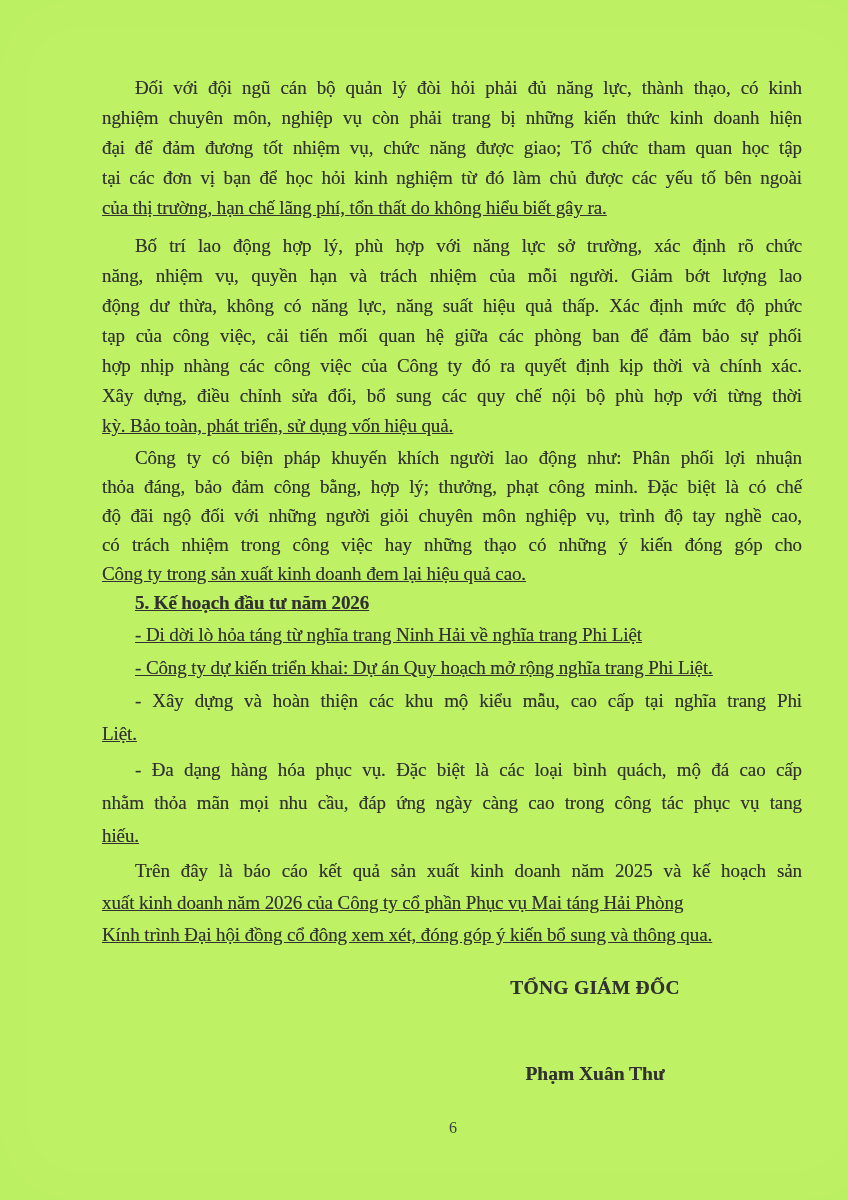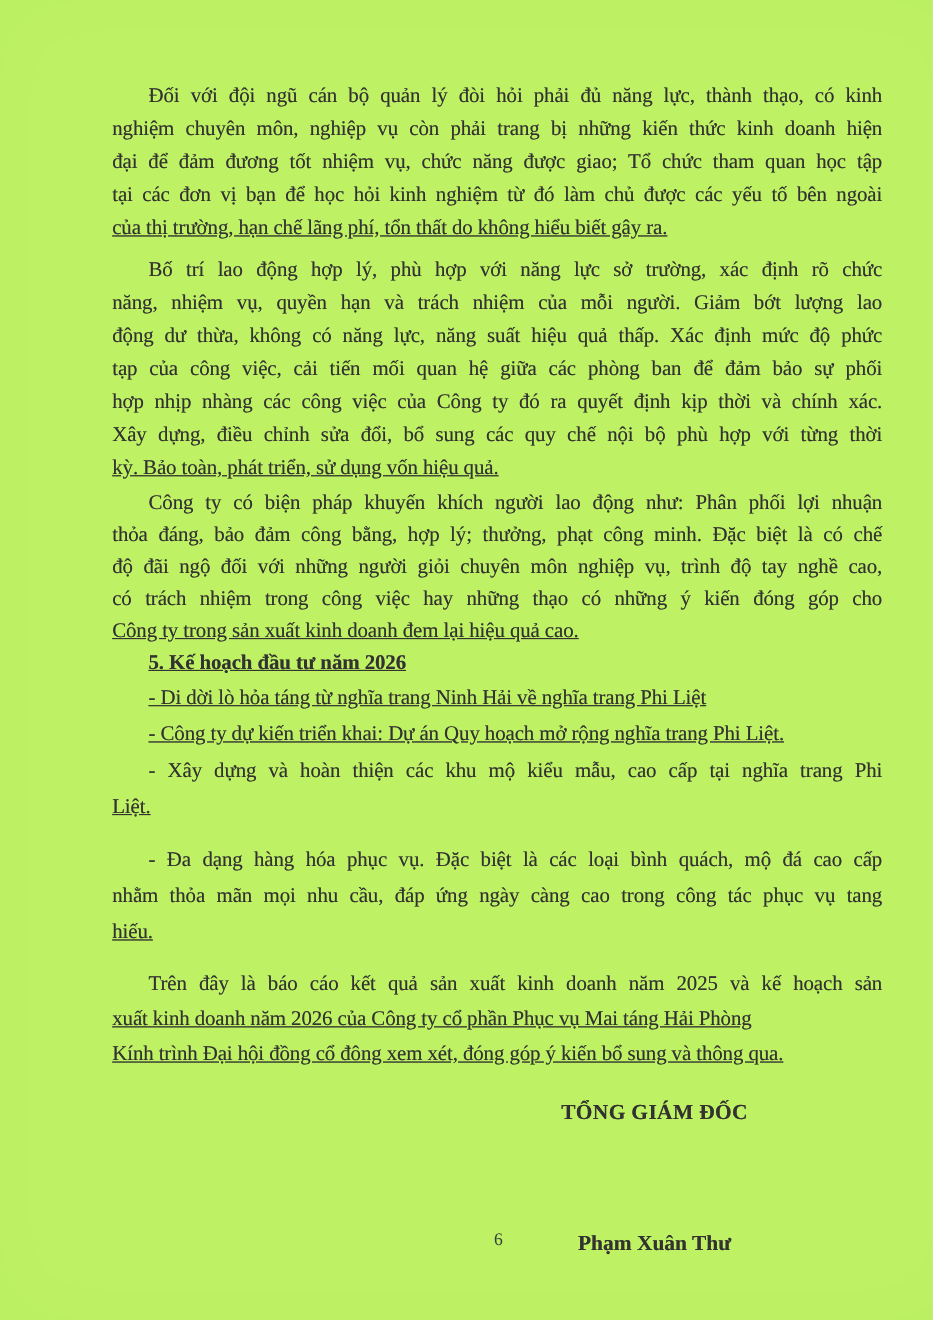--- a/index.html
+++ b/index.html
@@ -21,21 +21,21 @@
   }
   .content {
     position: absolute;
     left: 102px;
     top: 73px;
     width: 700px;
   }
   .para   { margin: 0; }
   .mb8    { margin-bottom: 8px; }
   .mb2    { margin-bottom: 2px; }
-  .mt3    { margin-top: 15px; }
+  .mt3    { margin-top: 3px; }
   .ln {
     font-size: 19px;
     line-height: 30px;
     letter-spacing: -0.1px;
     white-space: normal;
     text-shadow: 0 0 0.5px rgba(50,50,48,0.55);
   }
   .lh33 .ln { line-height: 33px; }
   .lh32 .ln { line-height: 32px; }
   .lh29 .ln { line-height: 29px; }
@@ -60,21 +60,21 @@
     text-align: center;
   }
   .sig-title {
     font-size: 19.5px;
     font-weight: bold;
     line-height: 30px;
     letter-spacing: 0.3px;
     text-shadow: 0 0 0.5px rgba(40,40,38,0.6);
   }
   .sig-name {
-    margin-top: 89px;
+    margin-top: 56px;
     font-size: 19.5px;
     font-weight: bold;
     line-height: 30px;
     text-shadow: 0 0 0.5px rgba(40,40,38,0.6);
   }
   .footer {
     position: absolute;
     top: 1119px;
     left: 0;
     width: 100%;

